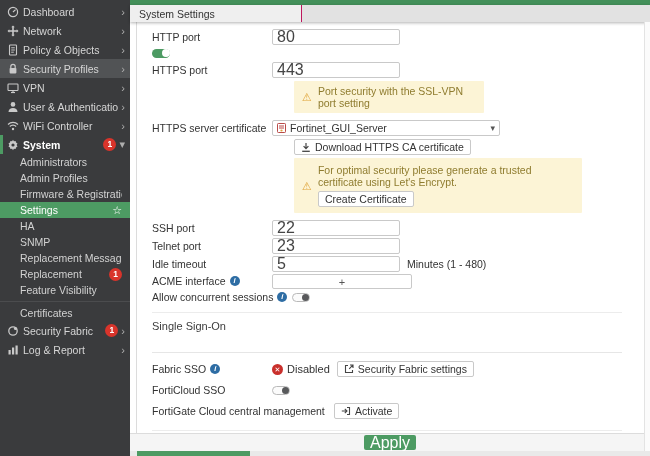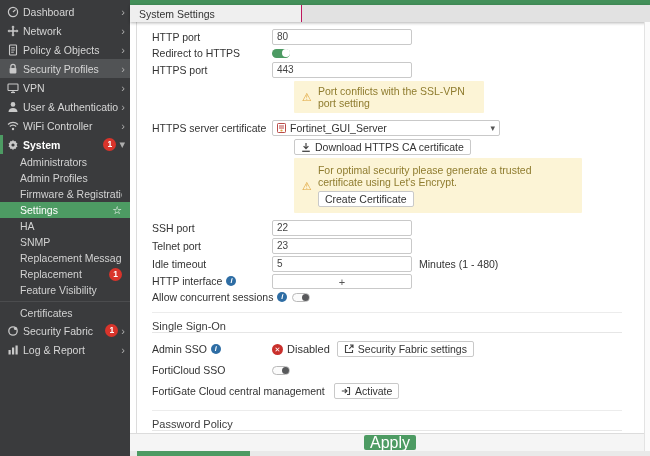--- a/index.html
+++ b/index.html
@@ -28,21 +28,21 @@
   .main { flex:1; position:relative; background:#fff; }
   .top-strip { height:5px; background:#44905a; }
   .tab-bar { height:17px; background:#e2e2e2; display:flex; box-shadow:0 1px 3px rgba(0,0,0,0.3); position:relative; z-index:3; }
   .tab { width:172px; background:#efefef; border-right:1px solid #be185d; display:flex; align-items:center; padding-left:9px; font-size:10.5px; color:#333; }
 
   .content { position:absolute; top:22px; left:0; right:6px; bottom:23px; overflow:hidden; padding:6px 0 0 22px; background:#fff; }
   .content::before { content:""; position:absolute; left:6px; top:0; bottom:0; width:1px; background:#dcdcdc; }
 
   .row { display:flex; align-items:center; min-height:17px; margin-bottom:1px; }
   .lbl { width:120px; flex:0 0 120px; color:#333; font-size:10.5px; display:flex; align-items:center; }
-  .txtin { width:140px; height:16px; border:1px solid #c9c9c9; border-radius:2px; font-size:10px; padding:0 4px; color:#444; font-family:inherit; background:#fff; }
+  .txtin { width:128px; height:16px; border:1px solid #c9c9c9; border-radius:2px; font-size:16px; padding:0 4px; color:#444; font-family:inherit; background:#fff; }
   .suffix { margin-left:7px; font-size:10.5px; color:#333; }
 
   .toggle { width:18px; height:9px; border-radius:5px; position:relative; cursor:pointer; }
   .toggle.on { background:#4d9b63; }
   .toggle.on::after { content:""; position:absolute; right:0.5px; top:0.5px; width:8px; height:8px; border-radius:50%; background:#fff; }
   .toggle.off { background:#fbfbfb; border:1px solid #b9b9b9; }
   .toggle.off::after { content:""; position:absolute; right:0px; top:0px; width:7px; height:7px; border-radius:50%; background:#58595b; }
 
   .warn { background:#fcf4d6; color:#8f7c2f; display:flex; align-items:flex-start; padding:4px 8px; font-size:10.5px; border-radius:1px; }
   .warn .wicon { color:#e0a53a; margin-right:6px; font-size:11px; line-height:12px; }
@@ -58,21 +58,21 @@
   .btn { display:inline-flex; align-items:center; gap:4px; background:#fff; border:1px solid #c9c9c9; border-radius:2px; height:16px; padding:0 6px; font-size:10.5px; color:#333; cursor:pointer; white-space:nowrap; }
   .btn .bicon { display:flex; color:#444; }
   .btn-dl { margin:2px 0 0 142px; }
 
   .info { width:10px; height:10px; border-radius:50%; background:#2e6da4; color:#fff; font-size:7.5px; font-weight:bold; font-style:italic; text-align:center; line-height:10px; margin-left:4px; flex:0 0 10px; cursor:pointer; }
   .dis-ico { width:11px; height:11px; border-radius:50%; background:#c9302c; color:#fff; font-size:7px; font-weight:bold; text-align:center; line-height:11px; margin-right:4px; flex:0 0 11px; }
 
   .acme-box { width:140px; height:15px; border:1px solid #c9c9c9; border-radius:2px; text-align:center; line-height:14px; color:#555; font-size:11px; cursor:pointer; }
 
   .section { border-top:1px solid #ececec; margin:8px 22px 0 0; padding-top:7px; }
-  .section-title { font-size:11px; color:#3c3c3c; padding-bottom:0; border-bottom:1px solid #e6e6e6; margin-right:0; }
+  .section-title { font-size:11px; color:#3c3c3c; padding-bottom:20px; border-bottom:1px solid #e6e6e6; margin-right:0; }
 
   .status-disabled { display:flex; align-items:center; margin-right:7px; }
 
   .footer { position:absolute; left:0; right:0; bottom:5px; height:18px; background:#f5f5f5; border-top:1px solid #dcdcdc; display:flex; align-items:center; justify-content:center; z-index:4; }
   .apply-btn { background:#4d9b63; color:#fff; border:none; border-radius:2px; width:52px; height:15px; font-size:16px; font-family:inherit; cursor:pointer; line-height:14px; }
   .hscroll { position:absolute; left:0; right:0; bottom:0; height:5px; background:#e9e9e9; z-index:5; }
   .hthumb { position:absolute; left:7px; top:0; width:113px; height:5px; background:#4d9b63; cursor:pointer; }
   .vscroll { position:absolute; right:0; top:22px; bottom:5px; width:6px; background:#fbfbfb; border-left:1px solid #e3e3e3; z-index:4; cursor:pointer; }
 </style>
 </head>
@@ -242,32 +242,31 @@
     </div>
 
     <div class="content">
 
       <div class="row">
         <span class="lbl">HTTP port</span>
         <input class="txtin" type="text" readonly="" value="80" style="">
       </div>
 
       <div class="row" style="min-height:14px;">
-        <span class="lbl">Redirect to HTTPS</span>
         <span class="toggle on"></span>
       </div>
 
       <div class="row">
         <span class="lbl">HTTPS port</span>
         <input class="txtin" type="text" readonly="" value="443" style="">
       </div>
 
       <div class="warn warn-small">
         <span class="wicon">⚠</span>
-        <span>Port conflicts with the SSL-VPN port setting</span>
+        <span>Port security with the SSL-VPN port setting</span>
       </div>
 
       <div class="row" style="margin-top:6px;">
         <span class="lbl">HTTPS server certificate</span>
         <div class="select">
           <svg class="certicon" width="9" height="10" viewBox="0 0 9 10">
               <rect x="0.5" y="0.5" width="8" height="9" rx="0.8" fill="none" stroke="#b94a48"></rect>
               <line x1="2" y1="3" x2="7" y2="3" stroke="#b94a48"></line>
               <line x1="2" y1="5" x2="7" y2="5" stroke="#b94a48"></line>
               <circle cx="4.5" cy="7.5" r="1.1" fill="#e0a53a"></circle>
@@ -310,21 +309,21 @@
       </div>
 
       <div class="row">
         <span class="lbl">Idle timeout</span>
         <input class="txtin" type="text" readonly="" value="5" style="">
         <span class="suffix">Minutes (1 - 480)</span>
       </div>
 
       <div class="row" style="min-height:16px;">
         <span class="lbl">
-          <span>HTTP interface</span>
+          <span>ACME interface</span>
           <span class="info">i</span>
         </span>
         <div class="acme-box">
           <span>+</span>
         </div>
       </div>
 
       <div class="row" style="min-height:14px;">
         <span class="lbl" style="width:auto; flex:0 0 auto; margin-right:5px;">
           <span>Allow concurrent sessions</span>
@@ -332,21 +331,21 @@
         </span>
         <span class="toggle off"></span>
       </div>
 
       <div class="section">
         <div class="section-title">Single Sign-On</div>
       </div>
 
       <div class="row" style="margin-top:7px; min-height:18px;">
         <span class="lbl">
-          <span>Admin SSO</span>
+          <span>Fabric SSO</span>
           <span class="info">i</span>
         </span>
         <span class="status-disabled">
           <span class="dis-ico">✕</span>
           <span>Disabled</span>
         </span>
         <button class="btn">
           <span class="bicon">
             <svg width="10" height="10" viewBox="0 0 10 10">
                 <path d="M4 1.5H1.5v7h7V6" fill="none" stroke="currentColor" stroke-width="1.1"></path>

